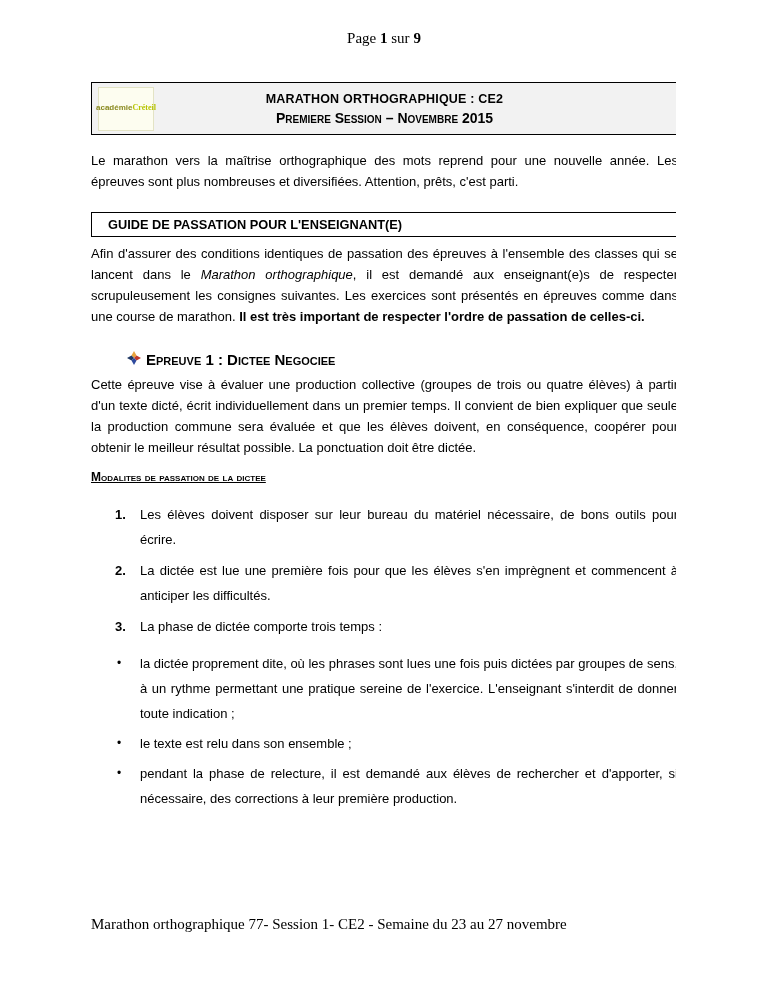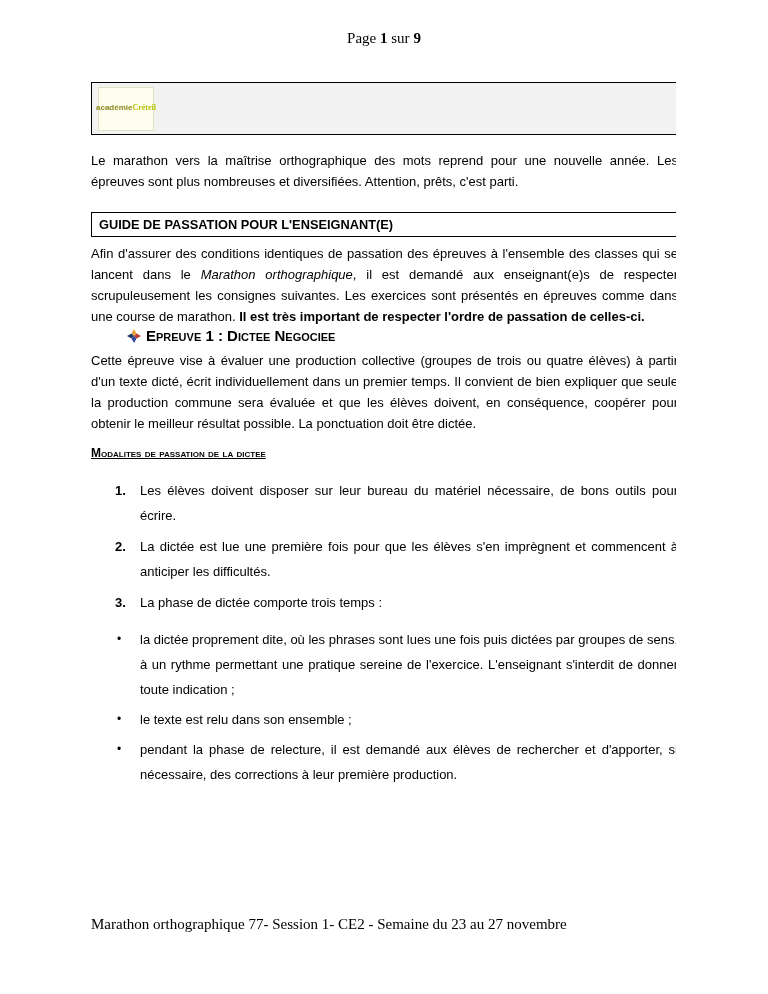--- a/index.html
+++ b/index.html
@@ -73,30 +73,30 @@
   .body-par {
     margin: 0;
     font-size: 13px;
     line-height: 21px;
     text-align: justify;
   }
   .guidebox {
     margin-top: 20px;
     border: 1px solid #000;
     box-sizing: border-box;
-    padding: 2px 7px;
+    padding: 2px 16px;
     font-weight: bold;
     font-size: 12.8px;
     line-height: 19px;
   }
   .guide-par { margin-top: 6px; }
   .ep-heading {
+    margin-top: 24px;
     margin-left: 36px;
     display: flex;
-    align-items: center;
     gap: 5px;
   }
   .ep-heading .sc {
     font-weight: bold;
     font-size: 15px;
     font-variant: small-caps;
   }
   .ep-icon { flex: 0 0 auto; display: inline-block; }
   .ep-par { margin-top: 6px; }
   .modalites {
@@ -152,20 +152,24 @@
 
   <div class="titlebox">
     <div class="logo">
       <svg width="30" height="20" viewBox="0 0 30 20">
         <circle cx="19" cy="10" r="8" fill="none" stroke="#c3d600" stroke-width="3"></circle>
         <line x1="19" y1="2" x2="19" y2="18" stroke="#6b7a10" stroke-width="2"></line>
       </svg>
       <span class="logo-t1">académie</span>
       <span class="logo-t2">Créteil</span>
     </div>
+    <div class="titles">
+      <div class="t1">MARATHON ORTHOGRAPHIQUE : CE2</div>
+      <div class="t2">Premiere Session –  Novembre 2015</div>
+    </div>
     <div class="logo-spacer"></div>
   </div>
 
   <div class="content">
 
     <p class="body-par">Le marathon vers la maîtrise orthographique des mots reprend pour une nouvelle année. Les épreuves sont plus nombreuses et diversifiées. Attention, prêts, c'est parti.</p>
 
     <div class="guidebox"><span>GUIDE DE PASSATION POUR L'ENSEIGNANT(E)</span></div>
 
     <p class="body-par guide-par"><span>Afin d'assurer des conditions identiques de passation des épreuves à l'ensemble des classes qui se lancent dans le </span><i>Marathon orthographique</i><span>, il est demandé aux enseignant(e)s de respecter scrupuleusement les consignes suivantes. Les exercices sont présentés en épreuves comme dans une course de marathon. </span><b>Il est très important de respecter l'ordre de passation de celles-ci.</b></p>

